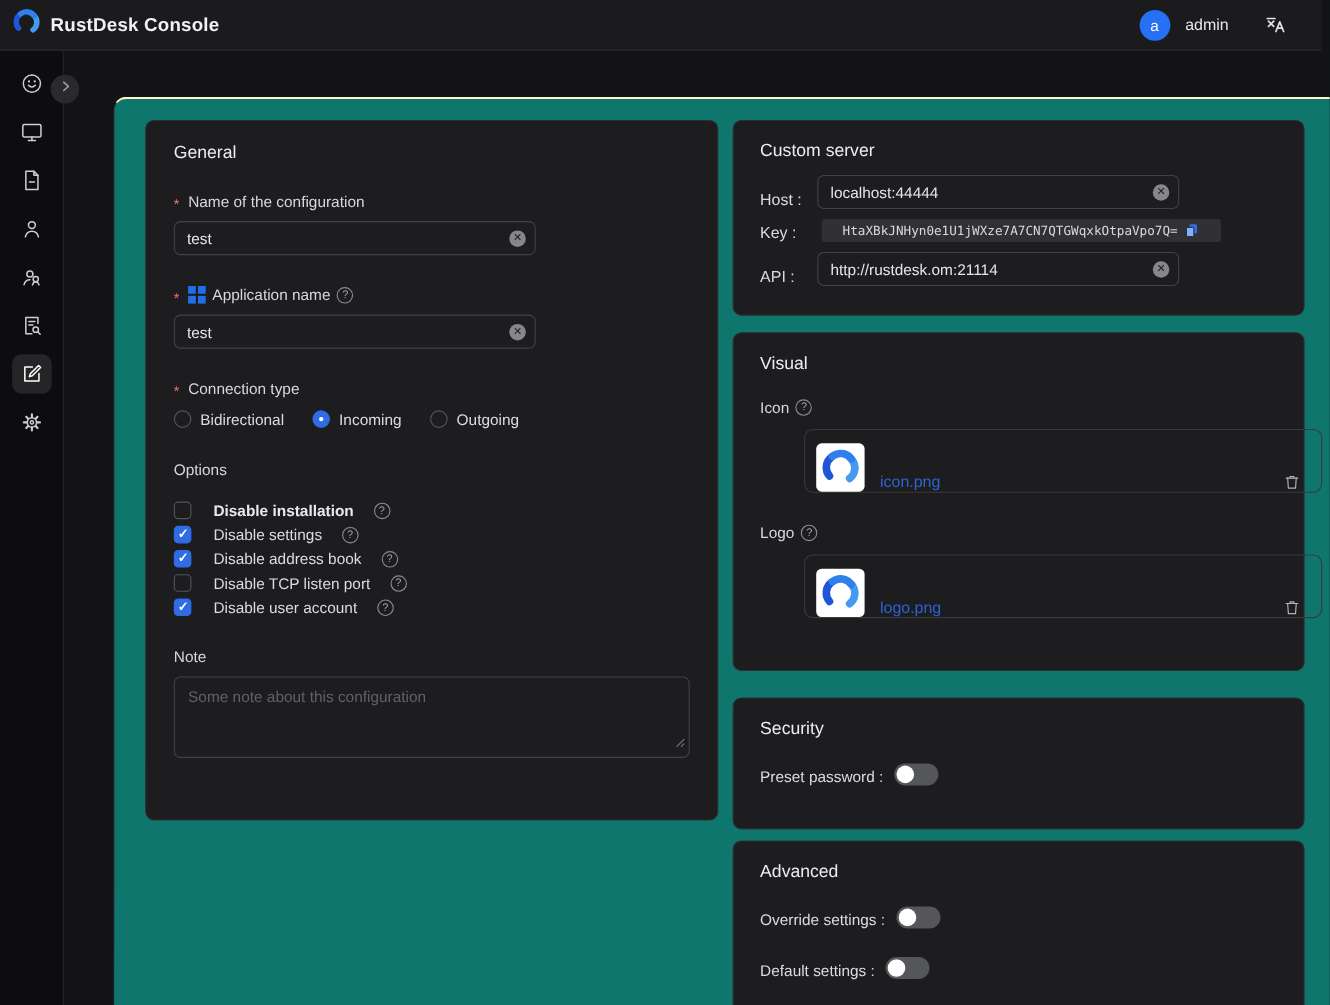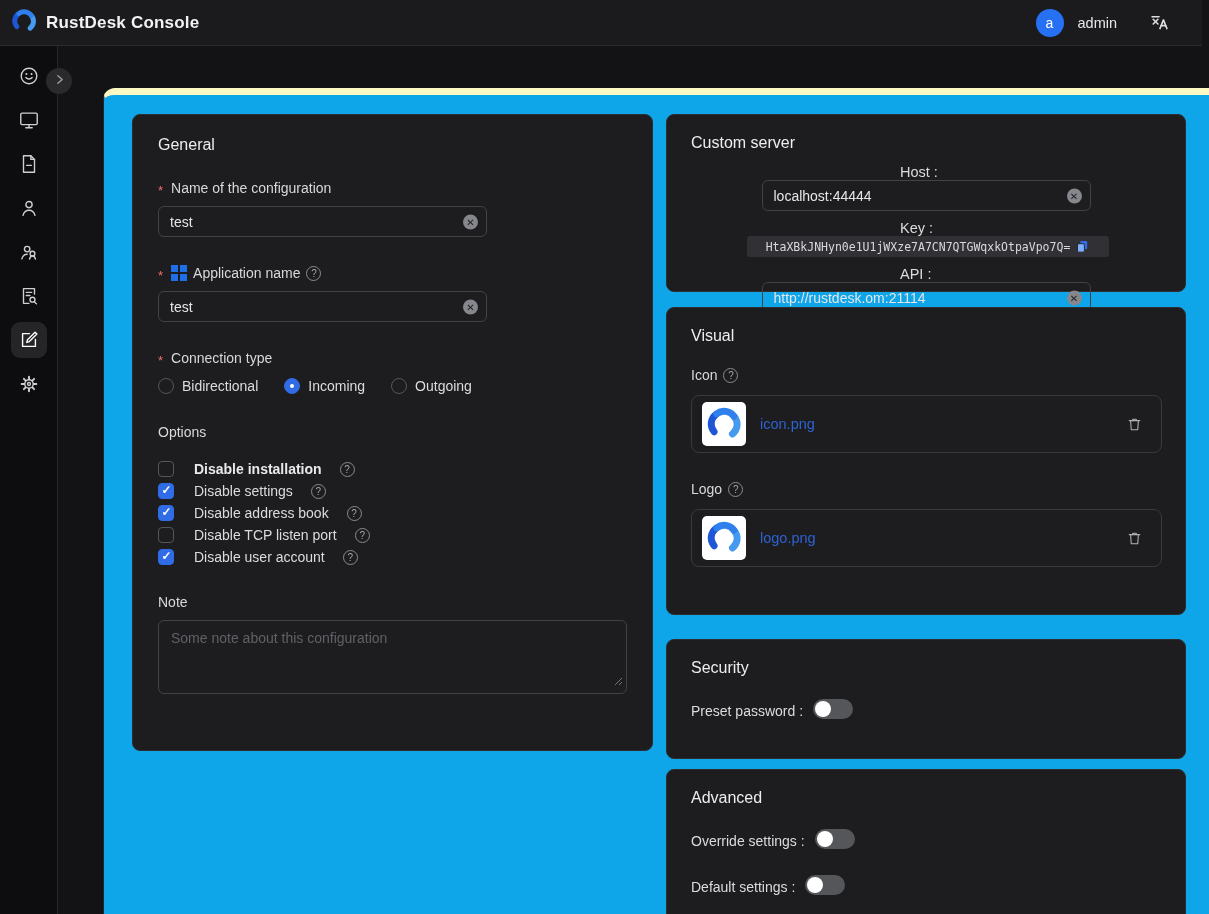--- a/index.html
+++ b/index.html
@@ -23,22 +23,22 @@
     border-right:1px solid #262629; display:flex; flex-direction:column; align-items:center; z-index:20; }
   .side-item { width:36px; height:36px; border-radius:9px; display:flex; align-items:center;
     justify-content:center; color:#cfcfd2; margin-bottom:8px; cursor:pointer; }
   .side-item.active { background:#252528; color:#fff; }
   .side-item svg { display:block; }
   .collapse-btn { position:absolute; left:46px; top:68px; width:26px; height:26px; border-radius:50%;
     background:#2a2a2d; color:#9d9da1; display:flex; align-items:center; justify-content:center;
     z-index:25; cursor:pointer; }
 
   
-  .panel { position:absolute; left:103px; top:88px; right:0; bottom:0; background:#0ea5e9;
-    border-top-left-radius:12px; border-top:7px solid #fef9c3; border-left:1px solid #262629; z-index:10; }
+  .panel { position:absolute; left:103px; top:88px; right:0; bottom:0; background:#0f766e;
+    border-top-left-radius:12px; border-top:2px solid #fef9c3; border-left:1px solid #262629; z-index:10; }
 
   .card { position:absolute; background:#1d1d1f; border:1px solid #2e2e31; border-radius:8px; }
   .card-title { font-size:16px; font-weight:500; color:#ededef; }
 
   
   .card-general { left:28px; top:19px; width:521px; height:637px; padding:21px 25px; }
   .field-label { display:flex; align-items:center; gap:6px; font-size:14px; color:#d8d8da; }
   .req { color:#f56c6c; font-size:13px; margin-right:2px; position:relative; top:2px; }
   .text-input { position:relative; width:329px; height:31px; border:1px solid #414245; border-radius:6px;
     background:transparent; display:flex; align-items:center; }
@@ -70,29 +70,29 @@
   .check-row.bold span.lbl { font-weight:700; color:#e9e9eb; }
 
   .note-area { position:relative; width:100%; height:74px; border:1px solid #414245; border-radius:6px; }
   .note-area textarea { width:100%; height:100%; background:transparent; border:none; outline:none;
     resize:none; color:#e6e6e8; font-size:14px; padding:9px 12px; font-family:"Liberation Sans", sans-serif; }
   .note-area textarea::placeholder { color:#5f6166; }
   .resize-grip { position:absolute; right:3px; bottom:3px; pointer-events:none; color:#77787c; }
 
   
   .card-server { left:562px; top:19px; width:520px; height:178px; padding:19px 24px; }
-  .srv-row { display:flex; align-items:center; margin-top:9px;flex-direction:column; }
+  .srv-row { display:flex; align-items:flex-end; margin-top:9px; }
   .srv-label { width:52px; font-size:14.5px; color:#dcdcde; flex:none; }
   .key-chip { display:flex; align-items:center; gap:5px; background:#313135; border-radius:3px;
     padding:3px 19px; margin-left:4px; }
   .key-chip code { font-family:"DejaVu Sans Mono", monospace; font-size:11.5px; color:#d9d9db; white-space:nowrap; }
 
   .card-visual { left:562px; top:212px; width:520px; height:308px; padding:19px 24px; }
   .file-box { width:471px; height:58px; border:1px solid #3a3a3d; border-radius:8px; display:flex;
-    align-items:center; padding:0 18px 0 10px; }
+    align-items:flex-end; padding:0 18px 0 10px;margin-left:40px; }
   .thumb { width:44px; height:44px; background:#fff; border-radius:5px; display:flex; align-items:center;
     justify-content:center; flex:none; }
   .file-name { margin-left:14px; font-size:14.5px; color:#2d62d3; cursor:pointer; }
   .trash-btn { margin-left:auto; color:#b2b2b5; cursor:pointer; display:flex; }
 
   .card-security { left:562px; top:544px; width:520px; height:120px; padding:19px 24px; }
   .card-advanced { left:562px; top:674px; width:520px; height:190px; padding:19px 24px; }
   .toggle-row { display:flex; align-items:flex-end; gap:10px; font-size:14px; color:#dcdcde; }
   .switch { width:40px; height:20px; border-radius:10px; background:#55565a; position:relative; cursor:pointer; flex:none; }
   .switch .knob { position:absolute; left:2px; top:2px; width:16px; height:16px; border-radius:50%; background:#fff; } .mt10{margin-top:10px} .mt12{margin-top:12px} .mt18{margin-top:18px}

